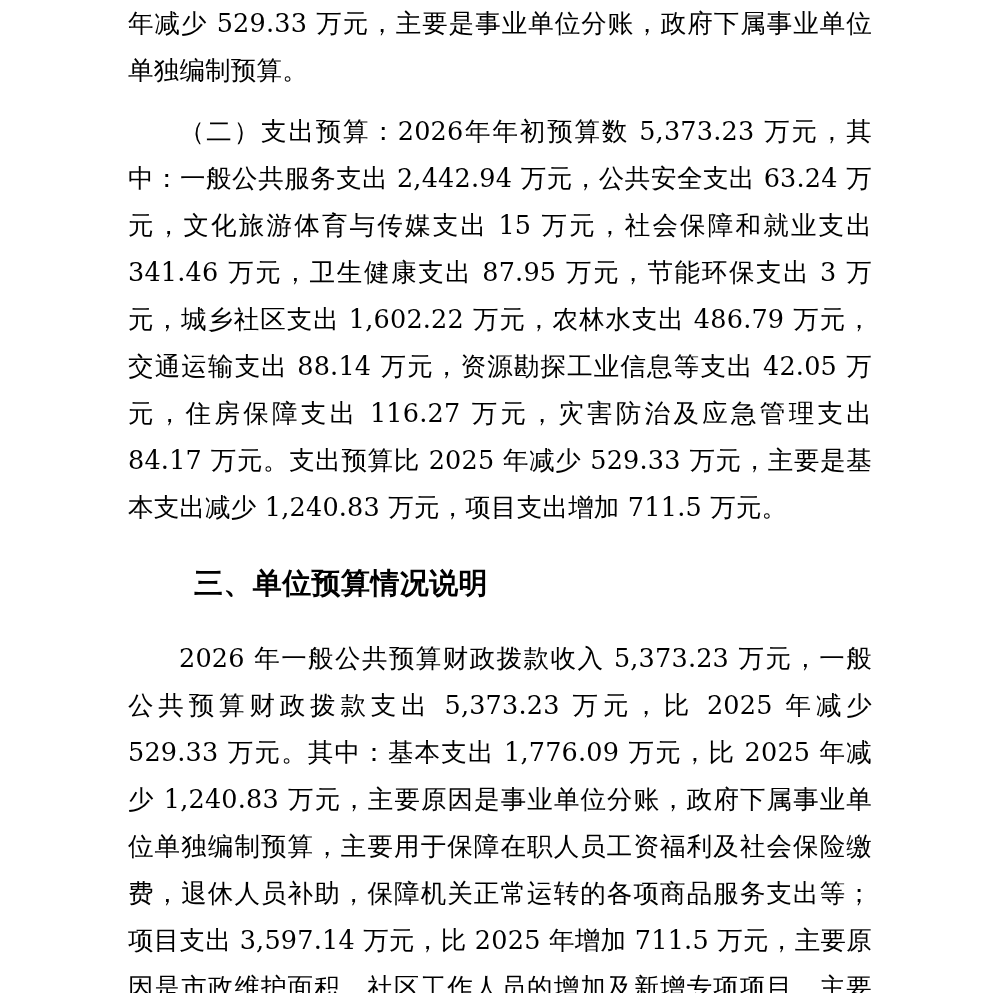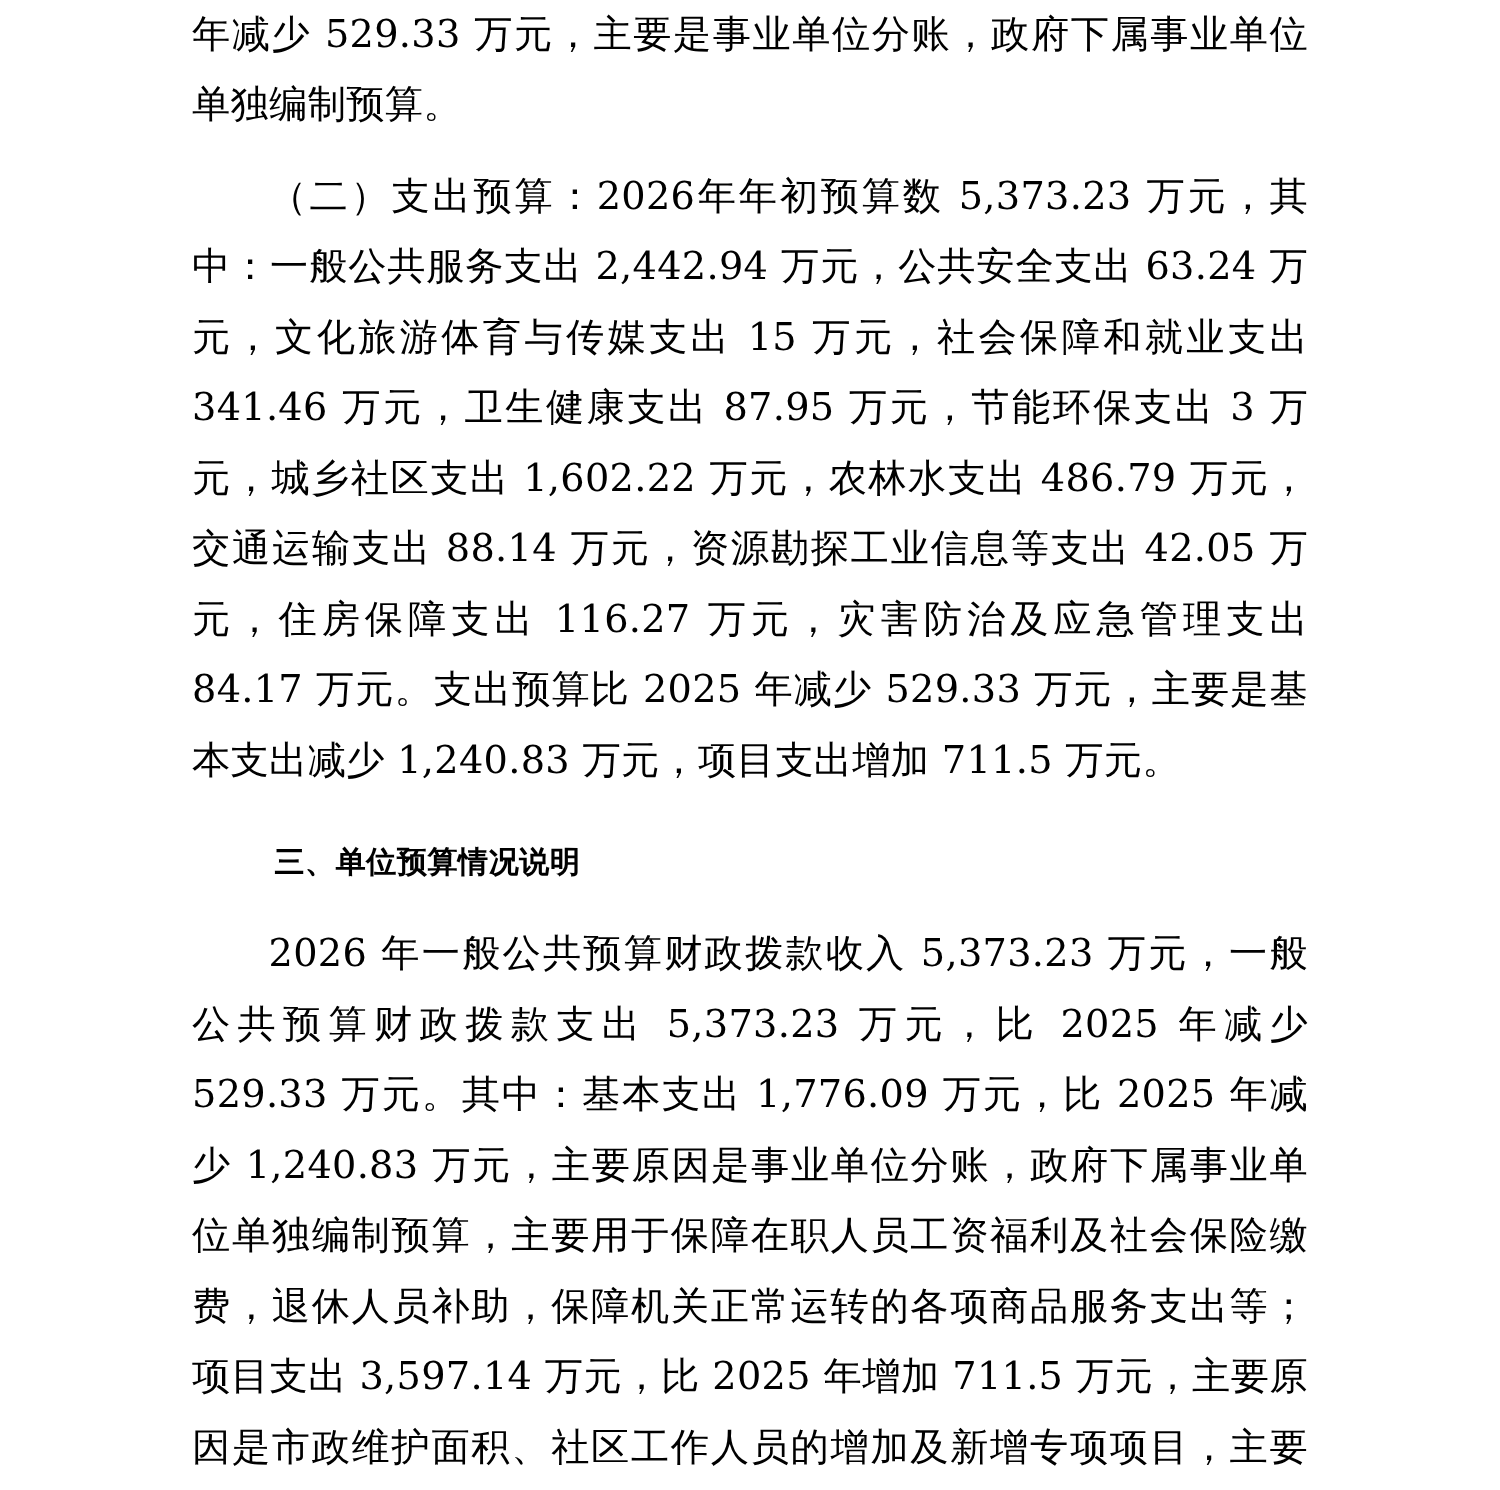--- a/index.html
+++ b/index.html
@@ -30,26 +30,27 @@
     line-height: 47px;
     text-align: justify;
     text-justify: inter-ideograph;
     letter-spacing: 0.2px;
     text-indent: 0;
   }
   p.indent {
     text-indent: 51px;
   }
   p.heading {
-    margin: 4px;
-    font-size: 20px;
+    margin: 15px;
+    font-size: 29px;
     line-height: 47px;
     font-weight: bold;
     text-indent: 51px;
     letter-spacing: 0.4px;
+    font-family: Liberation Mono, monospace;
   }
   .spacer-sm { height: 11px; }
   .spacer-md { height: 14px; }
   .spacer-lg { height: 16px; }
 </style>
 </head>
 <body>
 
 <div class="page">
   <div class="doc-body">

